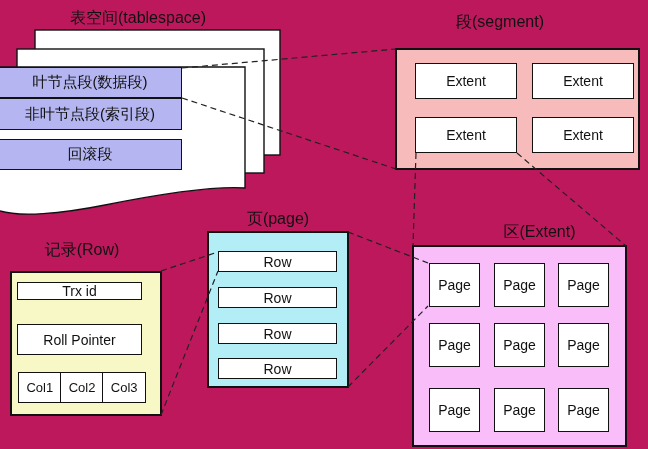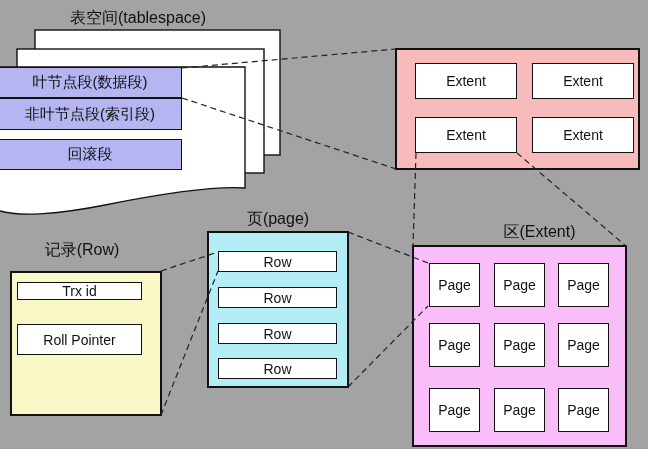--- a/index.html
+++ b/index.html
@@ -1,17 +1,17 @@
 <!DOCTYPE html>
 <html><head>
 <meta charset="utf-8">
 <style>
   html,body{margin:0;padding:0;background:#fff;}
   #canvas{
-    position:relative;width:648px;height:449px;background:#a3a3a3;overflow:hidden;
+    position:relative;width:648px;height:449px;background:#be185d;overflow:hidden;
     font-family:"Liberation Sans","DejaVu Sans",sans-serif;color:#111;
   }
   .layer{position:absolute;left:0;top:0;width:648px;height:449px;}
   #pages-layer{z-index:1;}
   #connector-layer{z-index:3;pointer-events:none;}
   .abs{position:absolute;box-sizing:border-box;z-index:2;}
   .title{font-size:16px;text-align:center;white-space:nowrap;z-index:2;}
   
   .ts-bar{
     background:#b5b6f1;border:1.5px solid #111;
@@ -41,20 +41,21 @@
 
 <div id="canvas">
 
   <svg id="pages-layer" class="layer" viewBox="0 0 648 449" xmlns="http://www.w3.org/2000/svg">
     <rect x="35" y="30" width="245" height="125" fill="#fff" stroke="#111" stroke-width="1.4"></rect>
     <rect x="17" y="49" width="247" height="124" fill="#fff" stroke="#111" stroke-width="1.4"></rect>
     <path d="M 0,67 L 245,67 L 245,188 C 215,186 165,193 105,205 C 60,214 20,217 0,211" fill="#fff" stroke="#111" stroke-width="1.4"></path>
   </svg>
 
   <div class="abs title" style="left:38px;top:8px;width:200px;">表空间(tablespace)</div>
+  <div class="abs title" style="left:395px;top:12px;width:210px;">段(segment)</div>
   <div class="abs title" style="left:6px;top:240px;width:152px;">记录(Row)</div>
   <div class="abs title" style="left:207px;top:209px;width:142px;">页(page)</div>
   <div class="abs title" style="left:432px;top:222px;width:215px;">区(Extent)</div>
 
   <div class="abs ts-bar" style="left:-2px;top:67px;width:184px;height:31px;">
     <span>叶节点段(数据段)</span>
   </div>
   <div class="abs ts-bar" style="left:-2px;top:98px;width:184px;height:32px;">
     <span>非叶节点段(索引段)</span>
   </div>
@@ -90,20 +91,31 @@
     <span>Row</span>
   </div>
 
   <div class="abs rec-box" style="left:10px;top:271px;width:152px;height:145px;"></div>
   <div class="abs cell" style="left:17px;top:282px;width:125px;height:18px;">
     <span>Trx id</span>
   </div>
   <div class="abs cell" style="left:17px;top:324px;width:125px;height:31px;text-align:right;">
     <span>Roll Pointer</span>
   </div>
+  <div class="abs cols" style="left:18px;top:372px;width:128px;height:31px;">
+    <div class="col-cell">
+      <span>Col1</span>
+    </div>
+    <div class="col-cell">
+      <span>Col2</span>
+    </div>
+    <div class="col-cell">
+      <span>Col3</span>
+    </div>
+  </div>
 
   <div class="abs ext-box" style="left:412px;top:245px;width:215px;height:202px;"></div>
   <div class="abs cell" style="left:429px;top:263px;width:51px;height:44px;">
     <span>Page</span>
   </div>
   <div class="abs cell" style="left:494px;top:263px;width:51px;height:44px;">
     <span>Page</span>
   </div>
   <div class="abs cell" style="left:558px;top:263px;width:51px;height:44px;">
     <span>Page</span>

